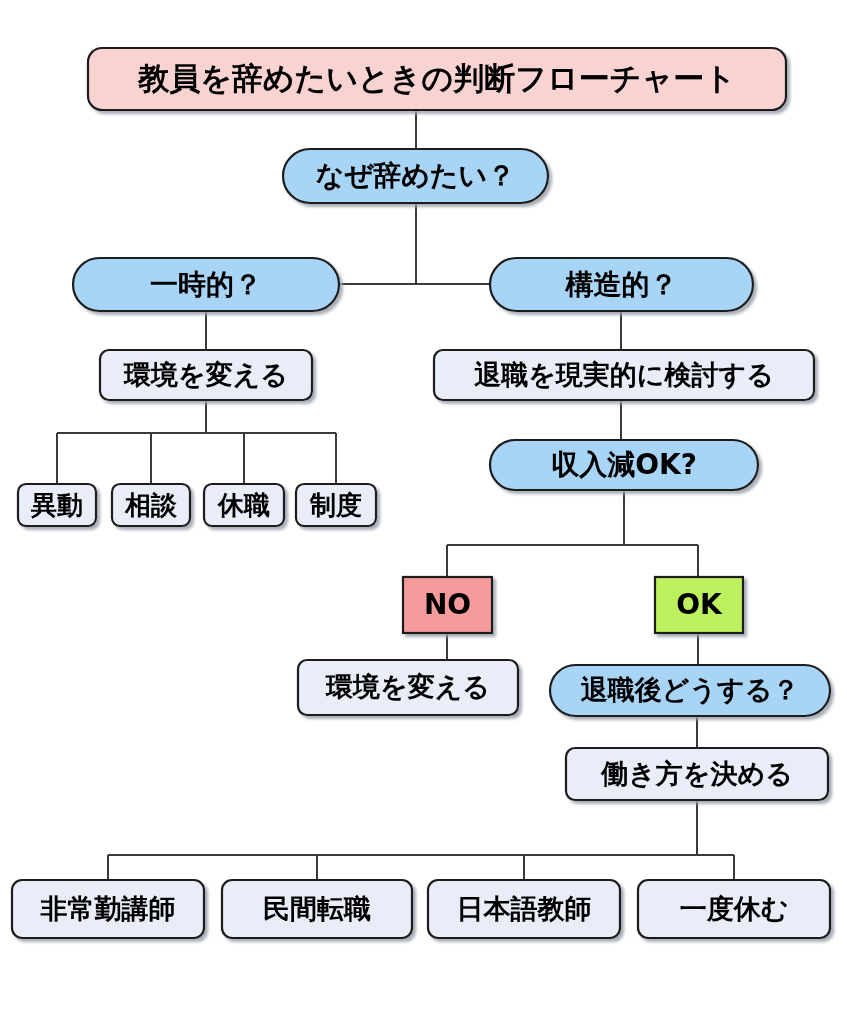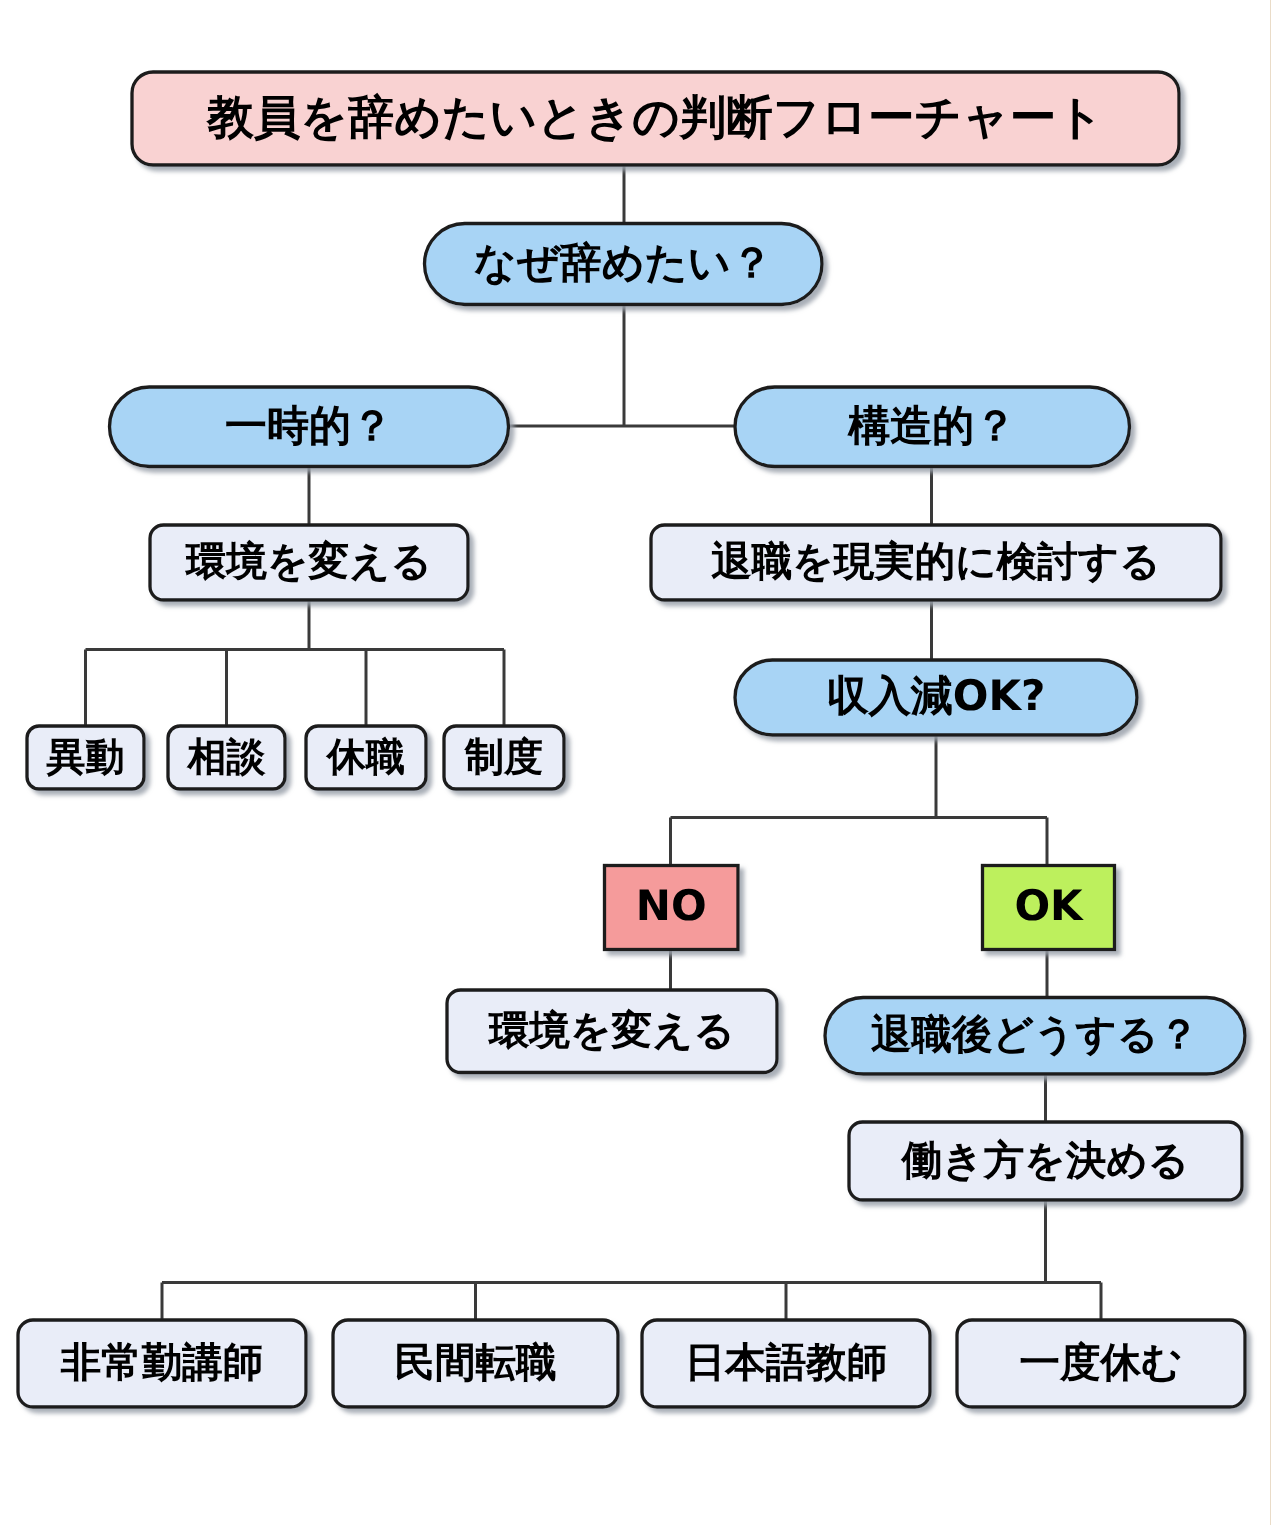--- a/index.html
+++ b/index.html
@@ -11,21 +11,21 @@
   body {
     width: 847px;
     height: 1024px;
     overflow: hidden;
     font-family: "DejaVu Sans", "Liberation Sans", sans-serif;
   }
   #chart-root {
     position: relative;
     width: 847px;
     height: 1024px;
-    background: #a16207;
+    background: #8b5cf6;
   }
   svg#flow-svg {
     display: block;
     width: 847px;
     height: 1024px;
   }
   .node-label {
     font-family: "DejaVu Sans", "Liberation Sans", sans-serif;
     font-weight: bold;
     fill: #000000;

